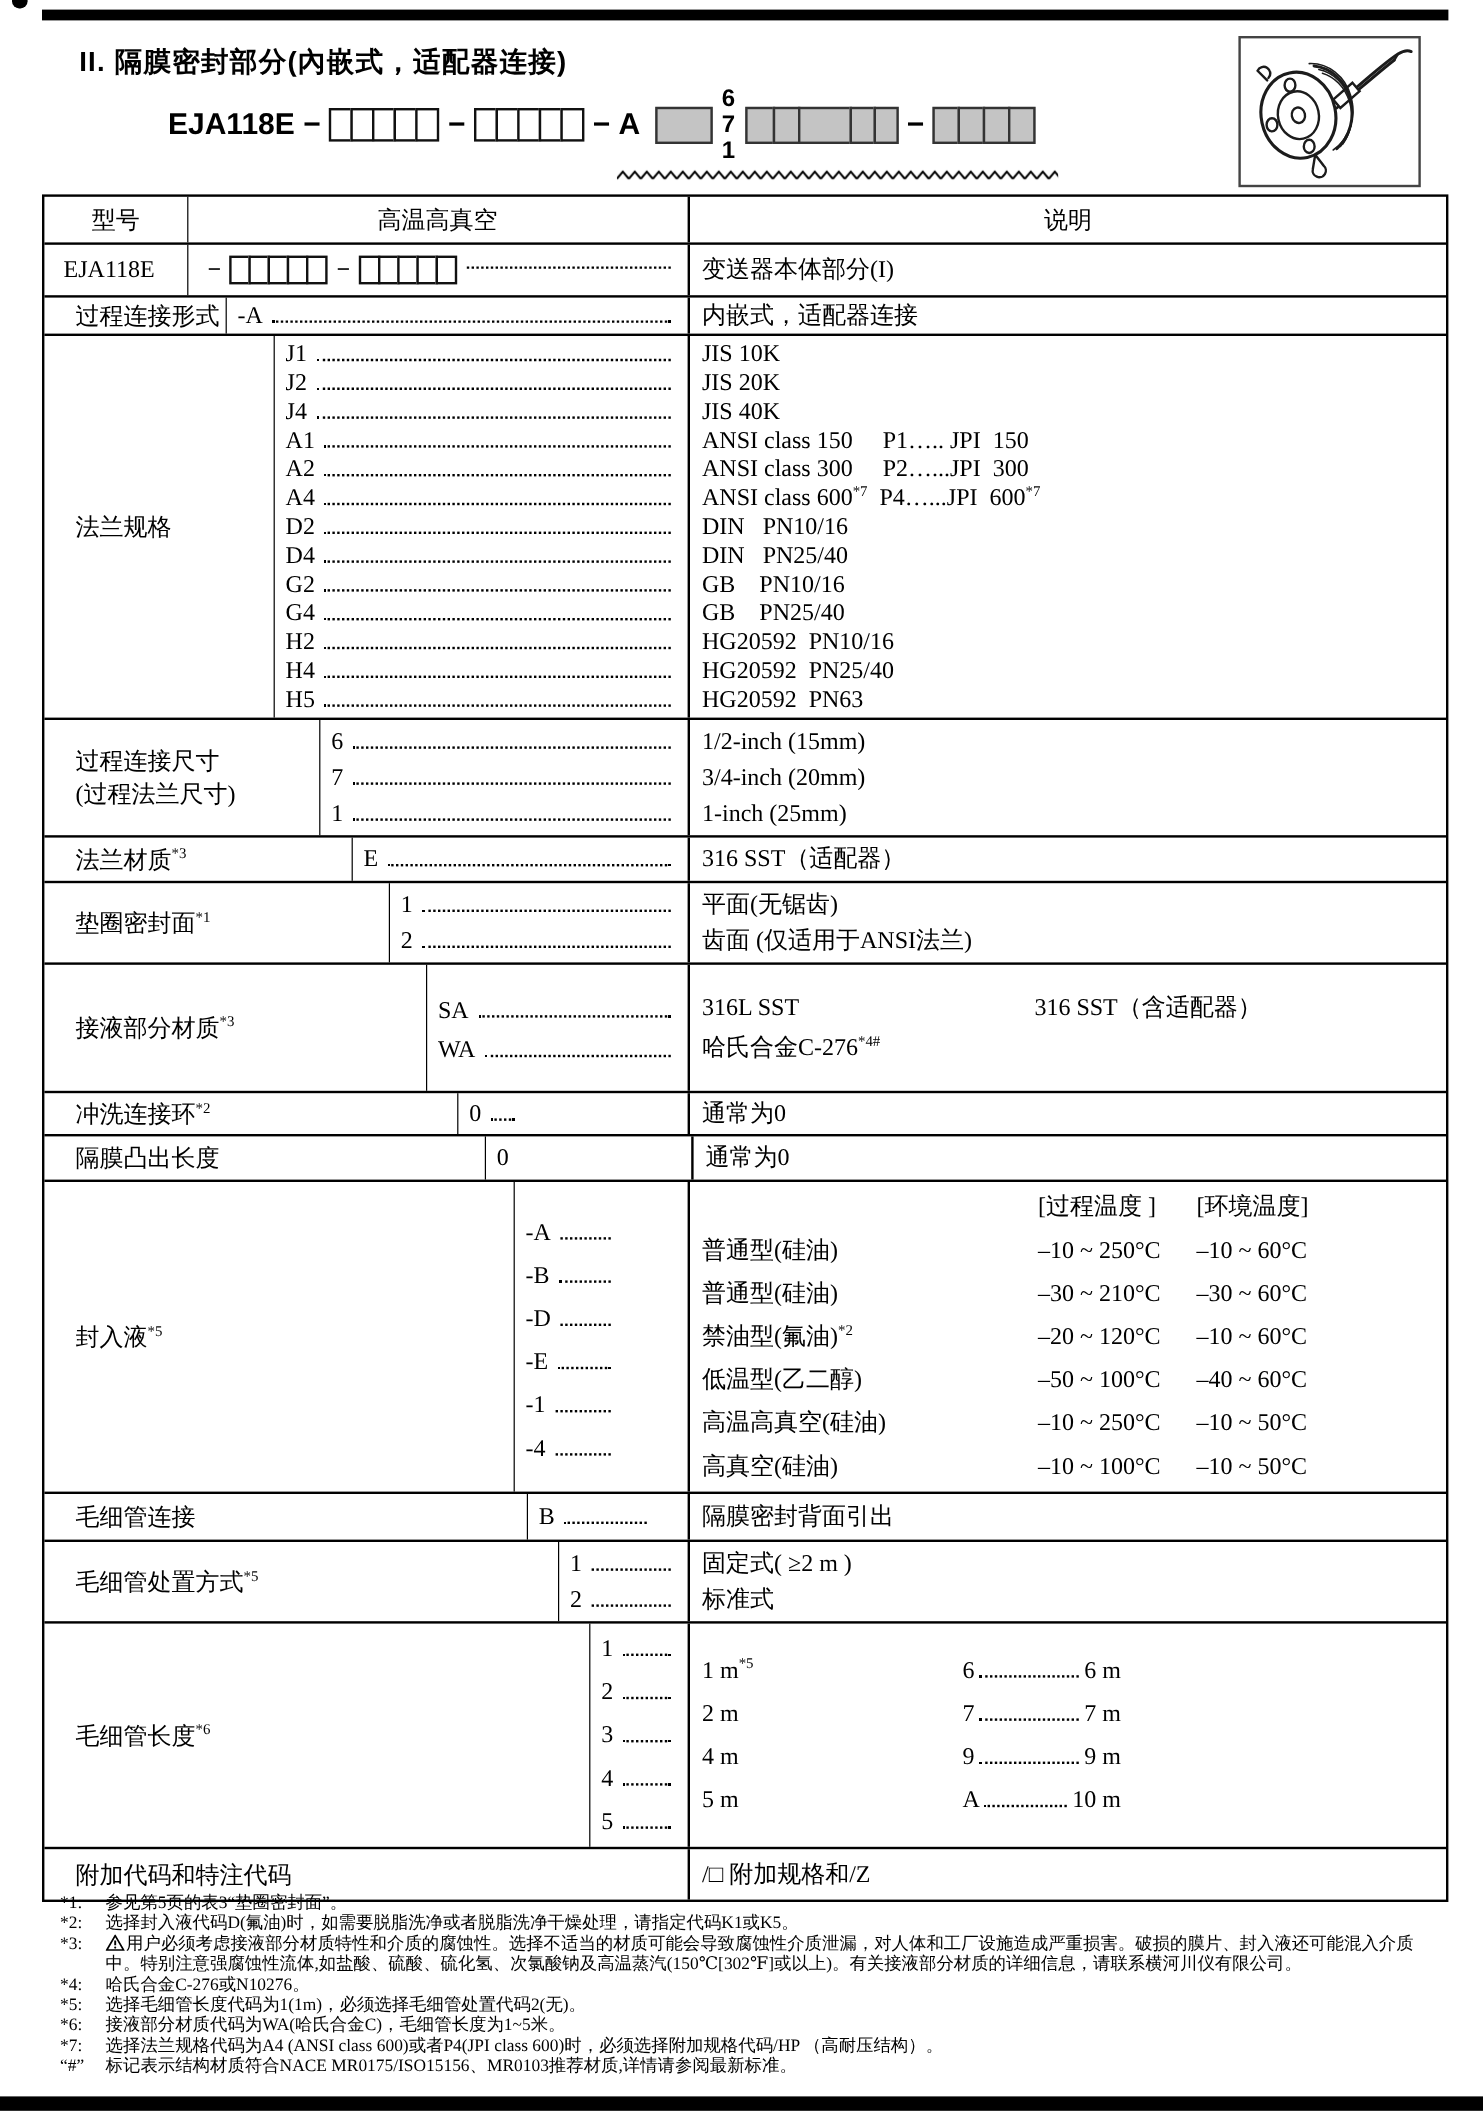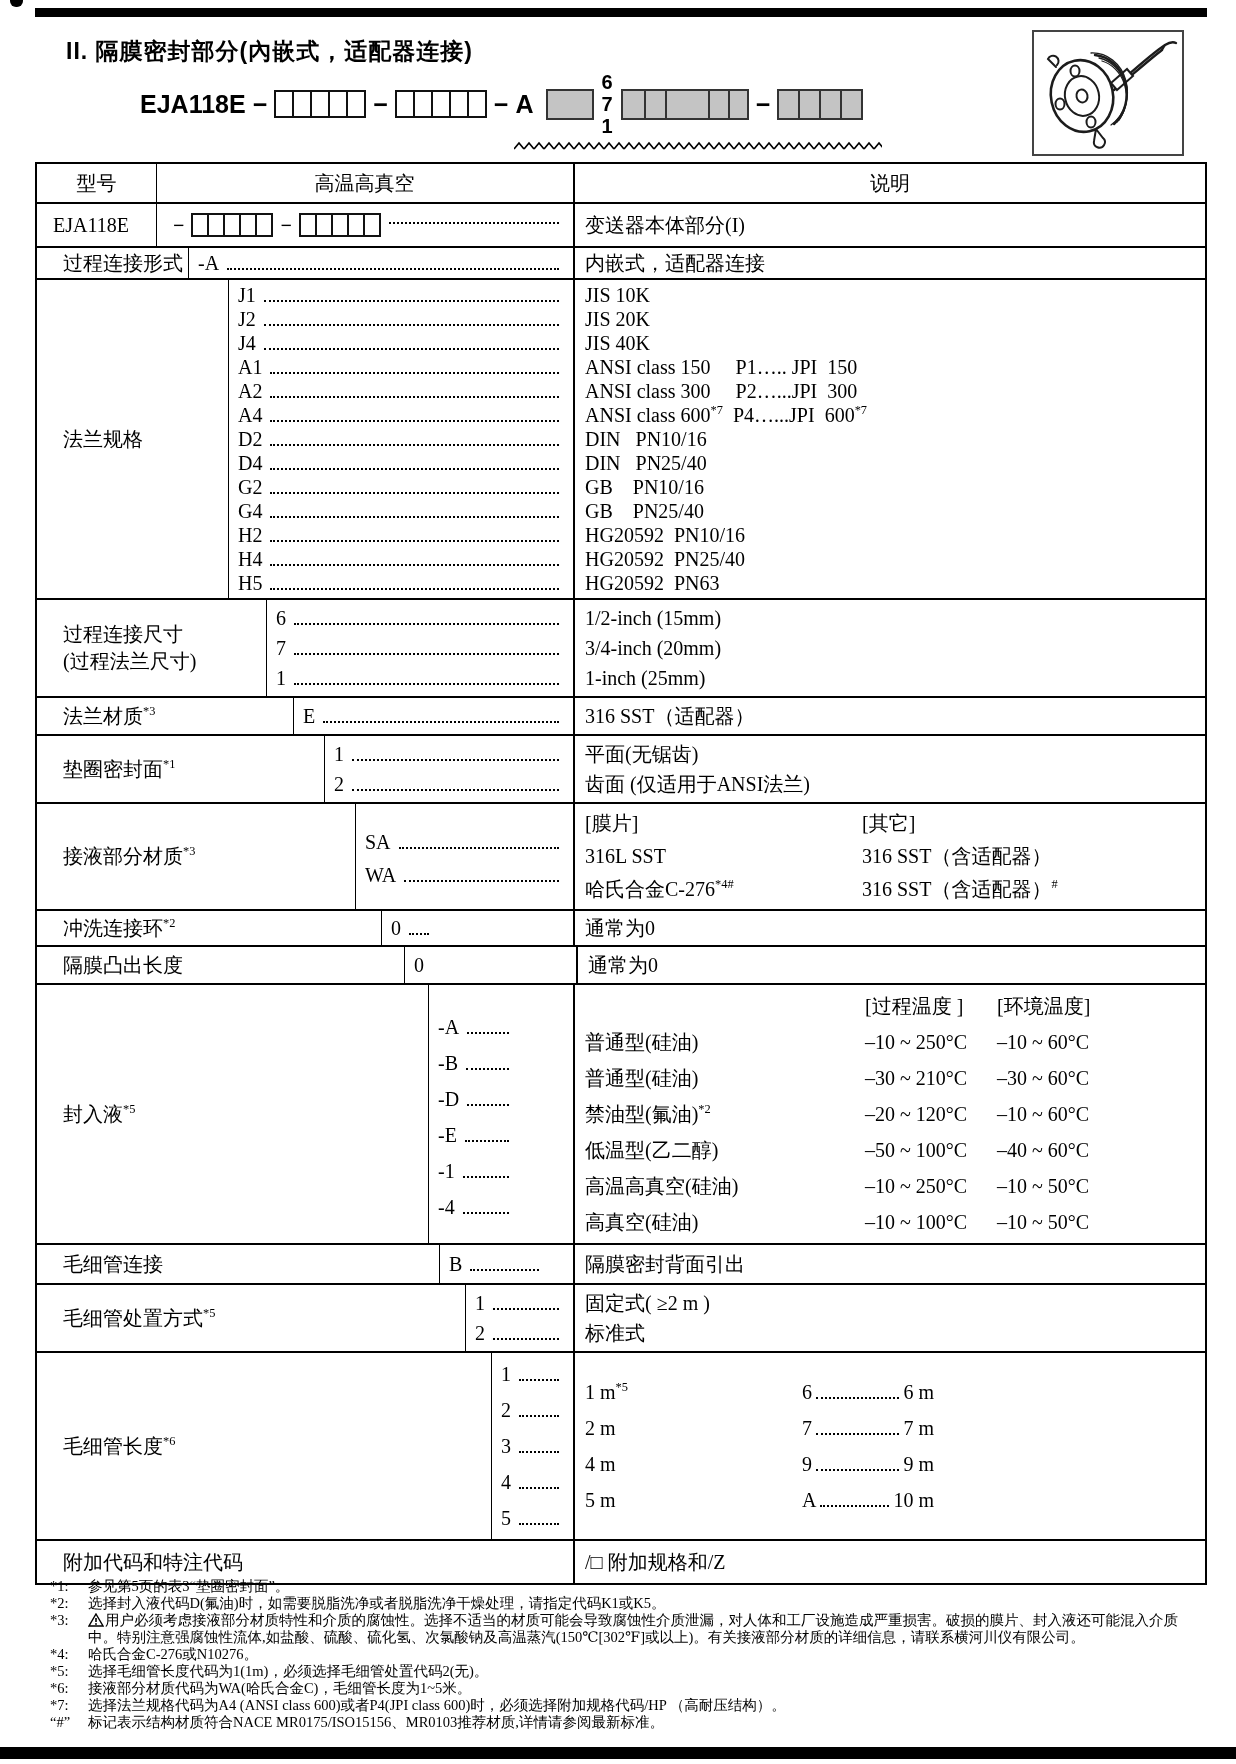--- a/index.html
+++ b/index.html
@@ -288,30 +288,25 @@
       <div class="tlabel">
           <span>接液部分材质<sup>*3</sup></span>
         </div>
       <div class="tcode">
         <div class="cline noleader"></div>
         <div class="cline"><span>SA</span></div>
         <div class="cline"><span>WA</span></div>
       </div>
       <div class="tdesc">
         <div class="dline two-col">
-          <span class="wcol1">[膜片]</span>
-          <span class="wcol2">[其它]</span>
-        </div>
-        <div class="dline two-col">
           <span class="wcol1">316L SST</span>
           <span class="wcol2">316 SST（含适配器）</span>
         </div>
         <div class="dline two-col">
           <span class="wcol1">哈氏合金C-276<sup>*4#</sup></span>
-          <span class="wcol2">316 SST（含适配器）<sup>#</sup></span>
         </div>
       </div>
     </div>
 
     <div class="trow lh24" style="--lw:345px;min-height:36px">
       <div class="tlabel">
           <span>冲洗连接环<sup>*2</sup></span>
         </div>
       <div class="tcode" style="padding-right:140px">
         <div class="cline"><span>0</span></div>

